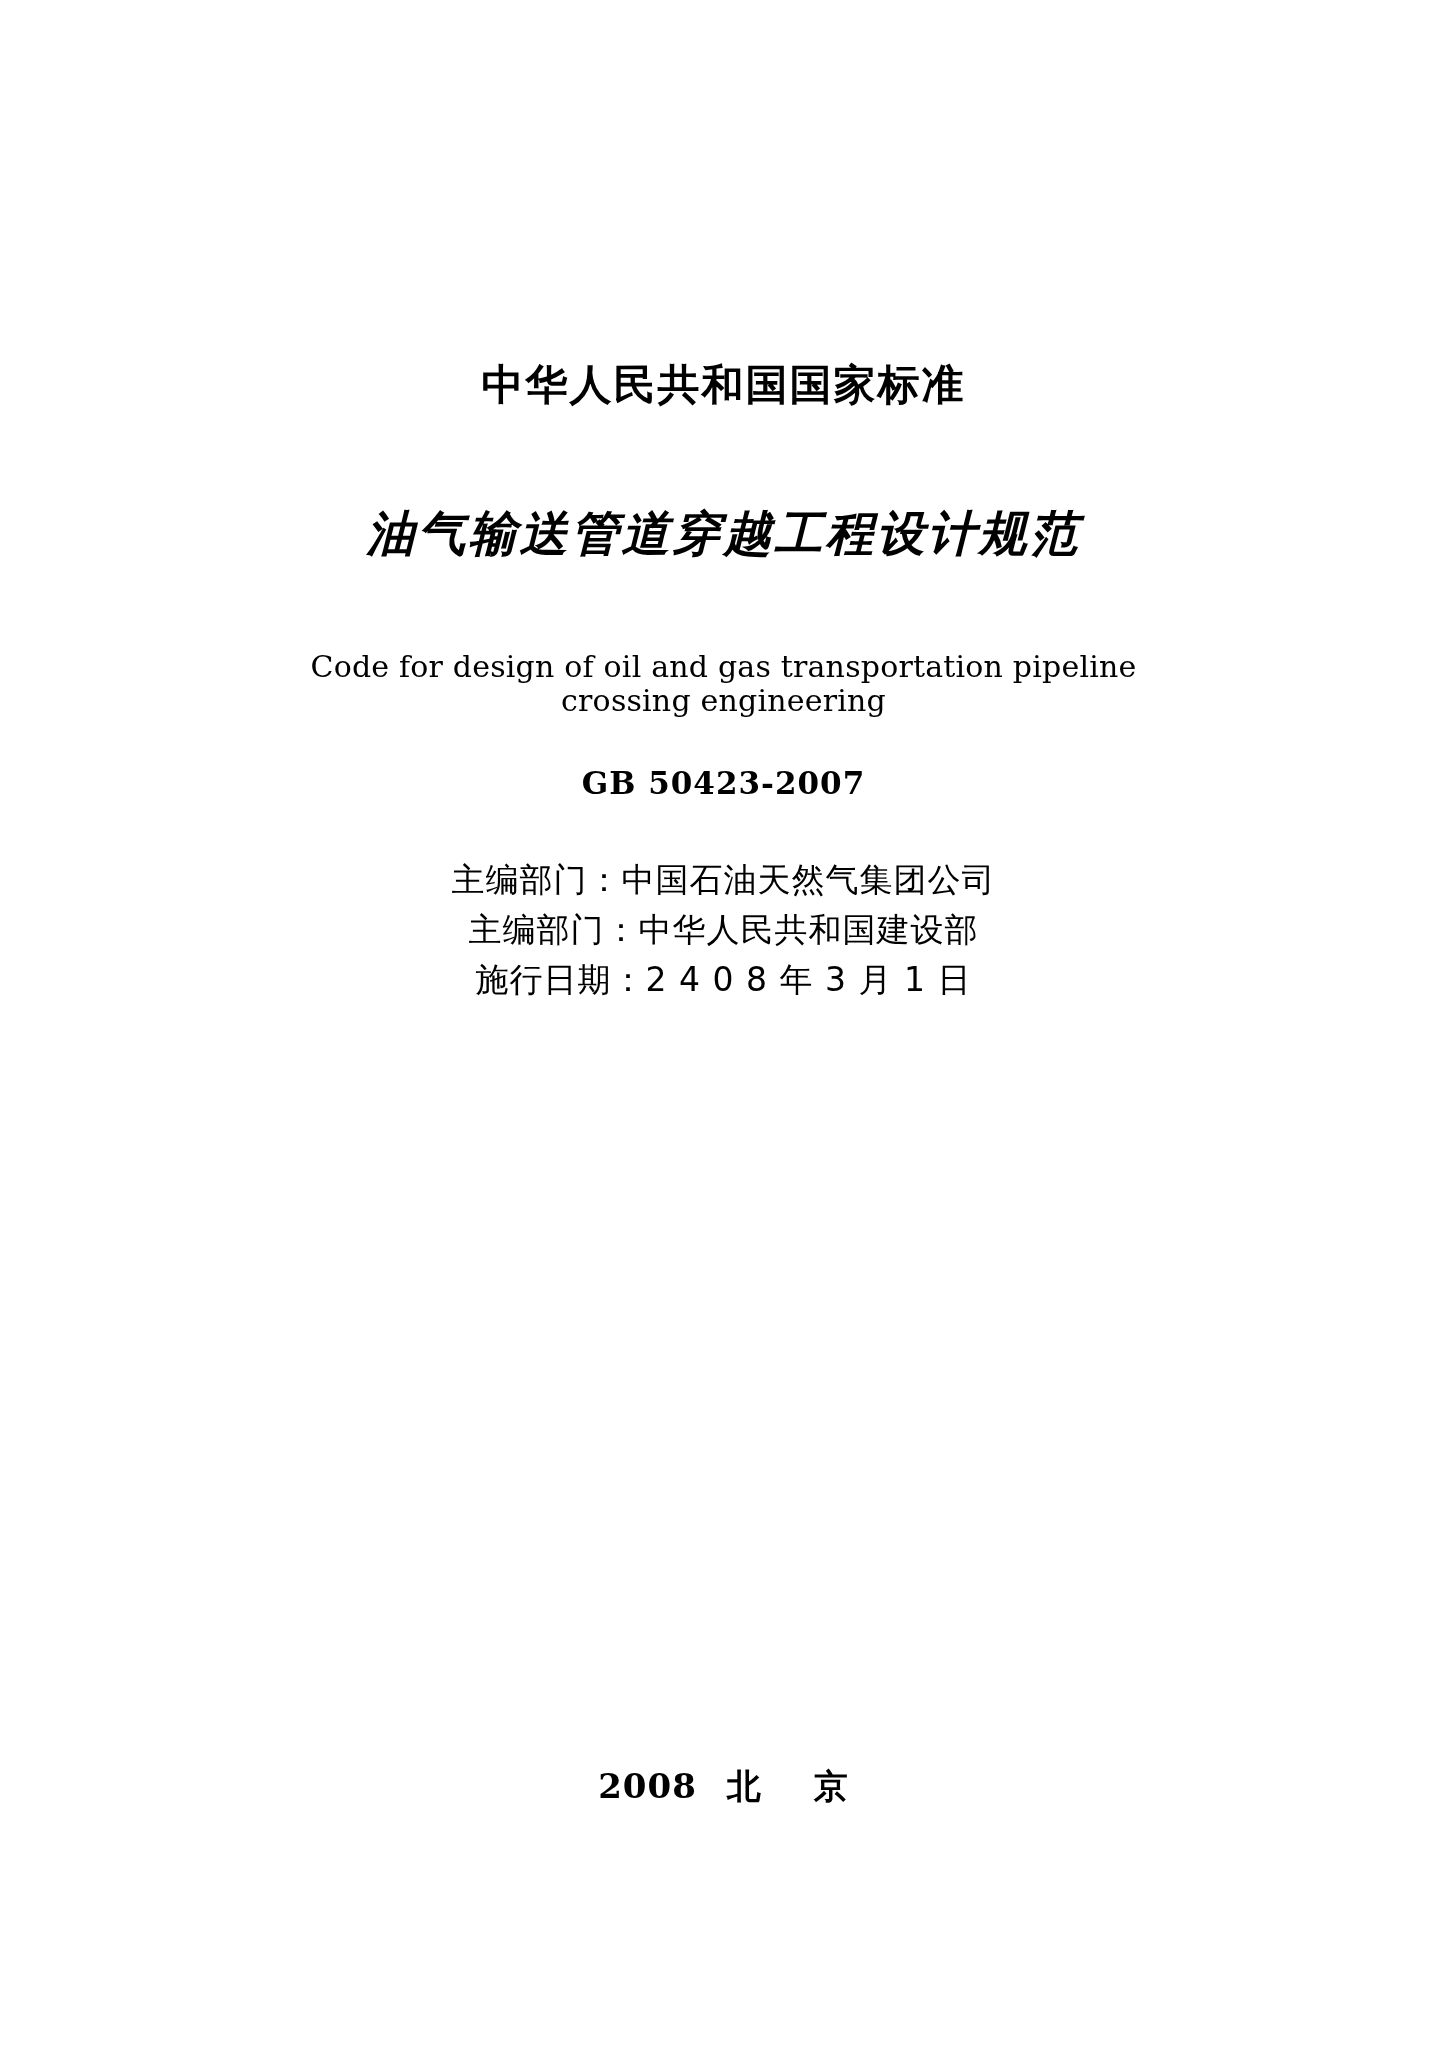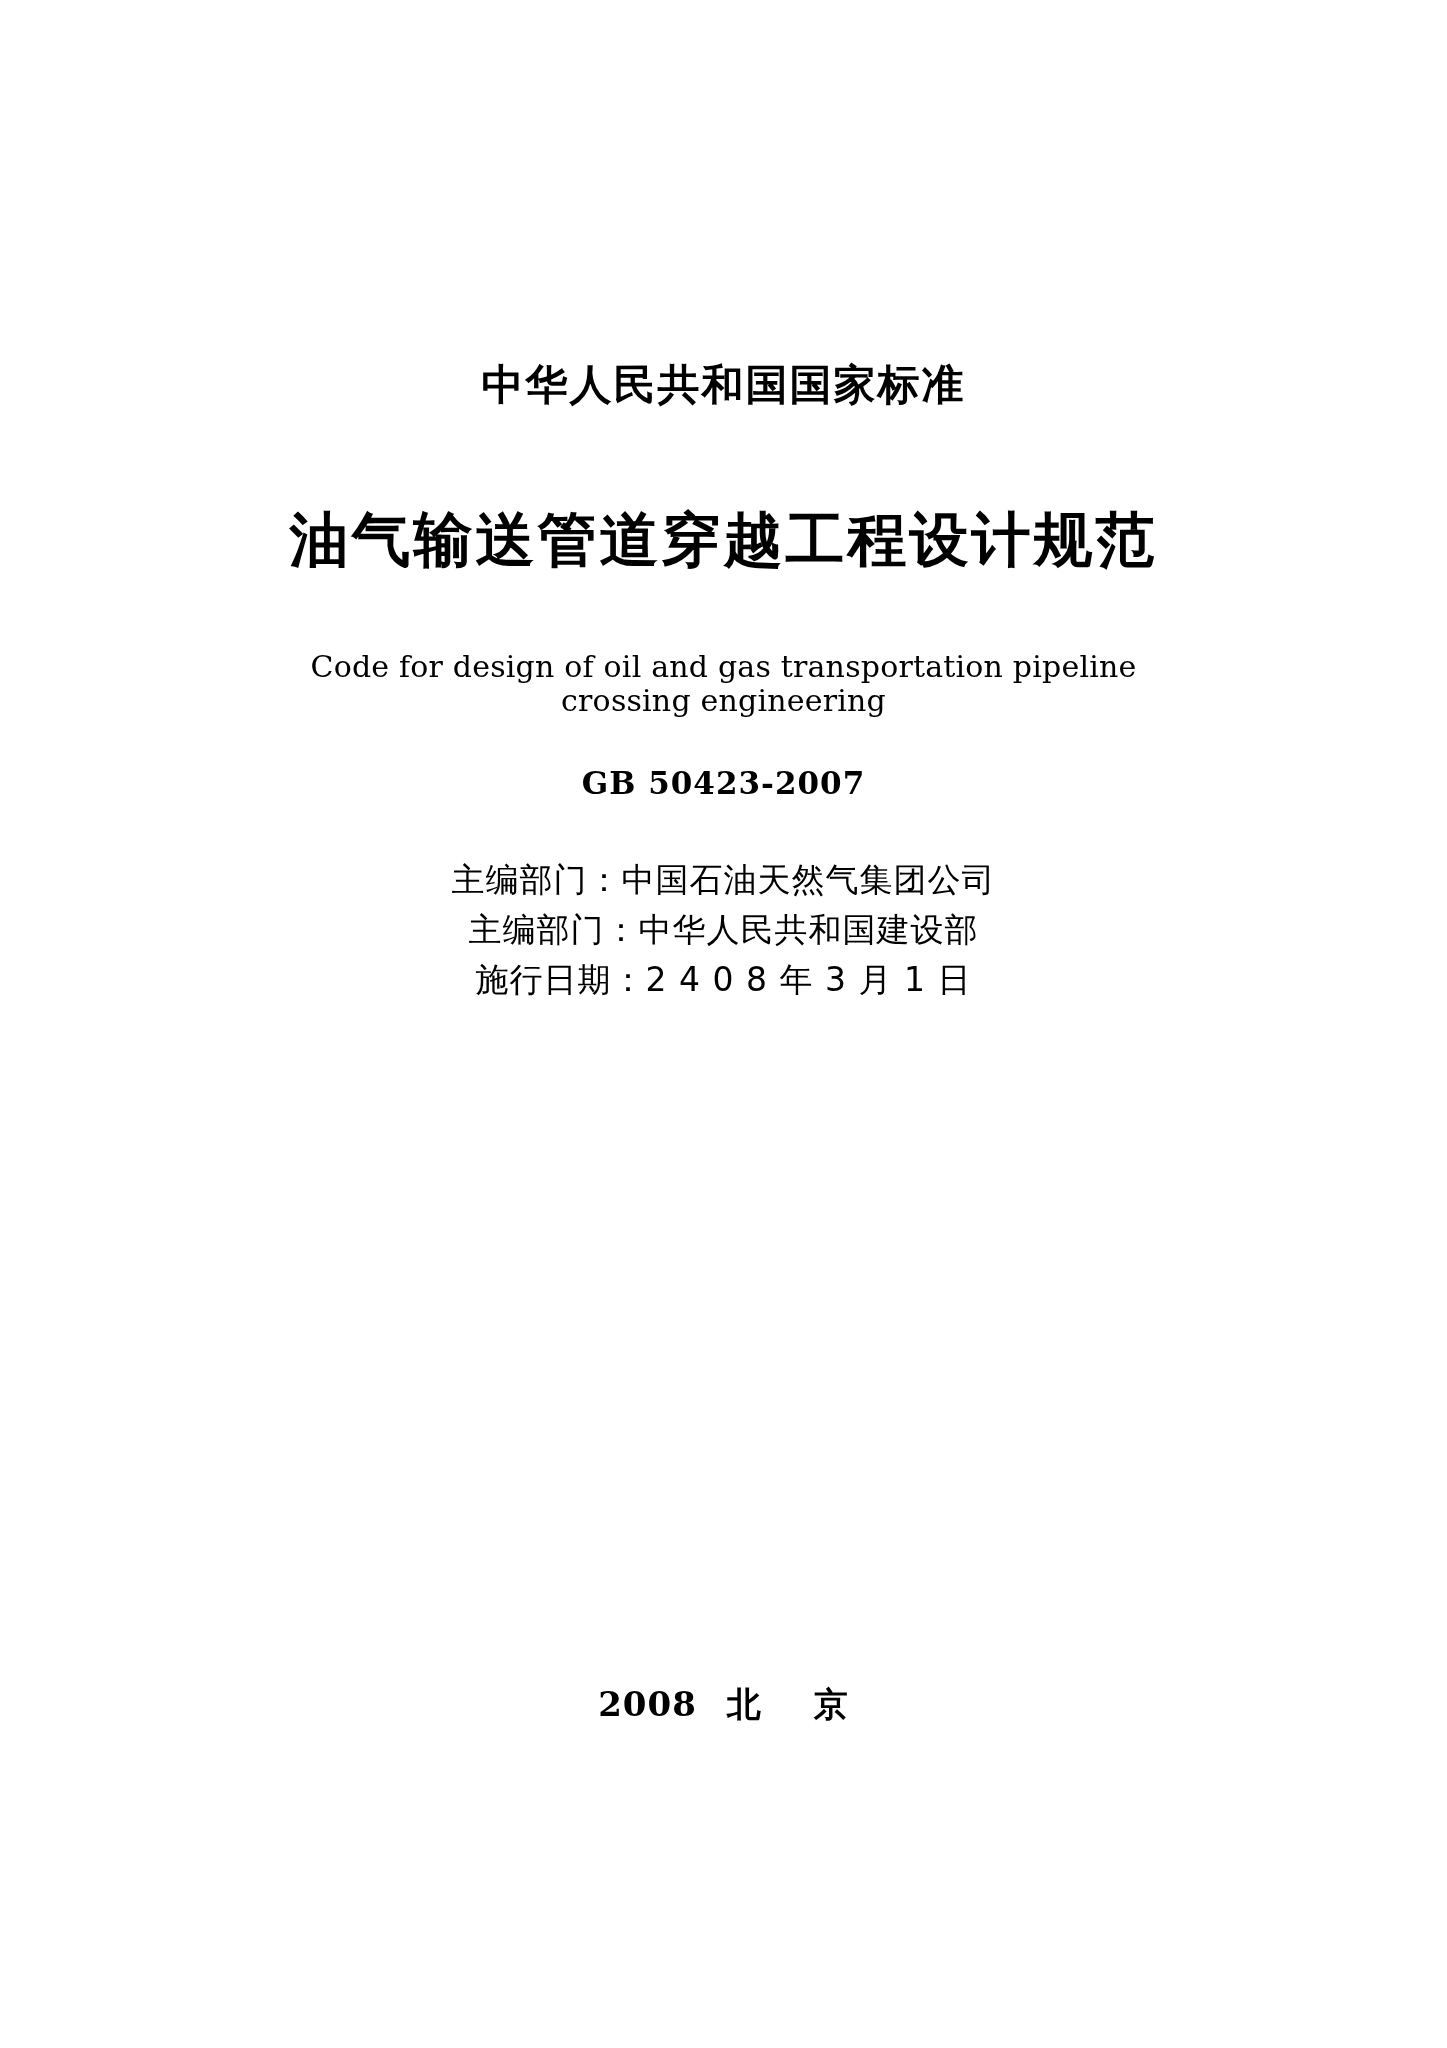--- a/index.html
+++ b/index.html
@@ -34,22 +34,23 @@
     font-weight: bold;
     font-size: 42px;
     letter-spacing: 2px;
   }
 
   
   .cn-title {
     top: 505px;
     font-family: "DejaVu Sans", sans-serif;
     font-weight: bold;
-    font-size: 59px;
+    font-size: 48px;
     letter-spacing: 3px;
+    font-style: italic;
   }
 
   
   .en-title-1 {
     top: 625px;
     font-family: "DejaVu Serif", serif;
     font-size: 30px;
     letter-spacing: 0.2px;
     margin-top: 24px;
   }
@@ -84,21 +85,21 @@
     font-size: 33px;
     line-height: 1.52;
     letter-spacing: 1px;
   }
   .info-line {
     white-space: pre;
   }
 
   
   .footer {
-    top: 1684px;
+    top: 1766px;
     font-family: "DejaVu Serif", serif;
     font-weight: bold;
     font-size: 34px;
   }
   .footer .year { letter-spacing: 1px; }
   .footer .sp1 { display: inline-block; width: 30px; }
   .footer .city1 { letter-spacing: 1px; }
   .footer .sp2 { display: inline-block; width: 52px; }
   .footer .city2 { letter-spacing: 1px; }
 </style>

